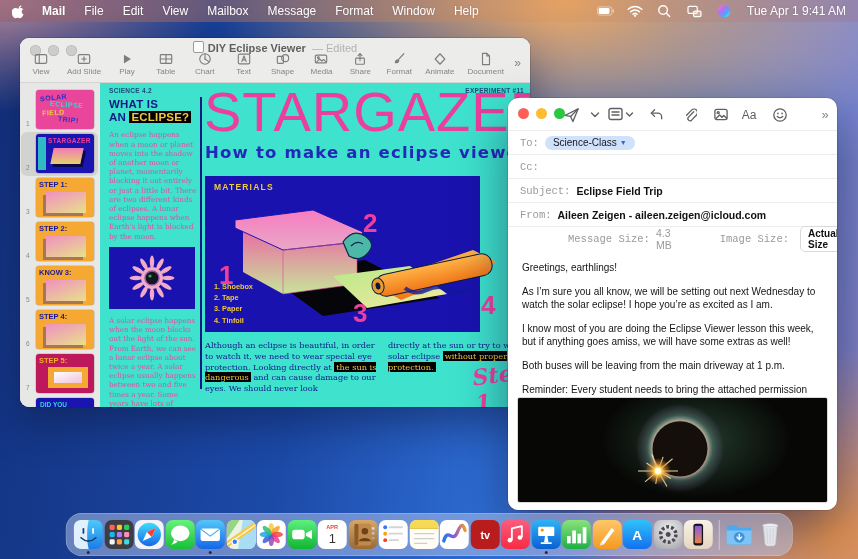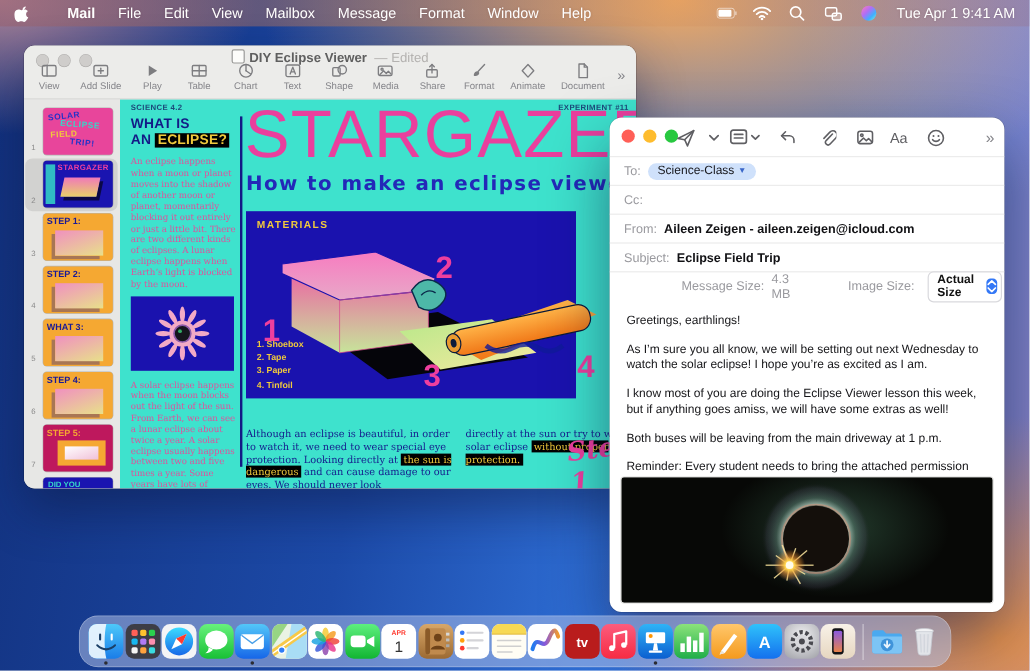--- a/index.html
+++ b/index.html
@@ -13,21 +13,21 @@
       radial-gradient(ellipse 55% 60% at 97% 95%, #e8944e 0%, rgba(232,148,78,0) 55%),
       radial-gradient(ellipse 40% 50% at 80% 88%, rgba(178,123,176,.8) 0%, rgba(178,123,176,0) 55%),
       radial-gradient(ellipse 70% 60% at 66% 0%, #f0a963 0%, rgba(240,169,99,0) 58%),
       radial-gradient(ellipse 38% 48% at 100% 0%, #7d8ad8 0%, rgba(125,138,216,0) 60%),
       radial-gradient(ellipse 50% 40% at 0% 0%, #b08598 0%, rgba(176,133,152,0) 50%),
       linear-gradient(100deg, #12307c 0%, #1c4aa8 38%, #2f6fd6 62%, #5a7fd0 82%, #8a7fc0 100%);}
 
   
   #menubar{left:0;top:0;width:858px;height:22px;display:flex;align-items:center;
     padding:0 12px;box-sizing:border-box;color:#fff;font-size:12px;
-    background:linear-gradient(90deg,rgba(150,95,110,.55),rgba(190,125,90,.45) 35%,rgba(215,150,95,.4) 65%,rgba(150,120,150,.45));gap:14px;}
+    background:linear-gradient(90deg,rgba(150,95,110,.55),rgba(190,125,90,.45) 35%,rgba(215,150,95,.4) 65%,rgba(150,120,150,.45));}
   #menubar .apple{width:14px;height:15px;margin-right:16px;display:inline-flex;}
   .menu-item{margin-right:19px;white-space:nowrap;text-shadow:0 0 2px rgba(90,50,50,.25);}
   .menu-item.bold{font-weight:700;}
   #status{margin-left:auto;display:flex;align-items:center;gap:13px;}
   #status .sicon{display:inline-flex;width:17px;height:15px;align-items:center;}
   #clock{font-size:12px;white-space:nowrap;text-shadow:0 0 2px rgba(90,50,50,.25);}
 
   
   #knwin{left:20px;top:38px;width:510px;height:369px;border-radius:9px;overflow:hidden;
     box-shadow:0 18px 40px rgba(10,20,60,.45), 0 0 0 .5px rgba(0,0,0,.25);background:#ececea;z-index:2;}
@@ -85,37 +85,37 @@
   #leftcol h3{margin:0;font-size:11.5px;line-height:1.1;font-weight:800;color:#131a86;letter-spacing:.2px;}
   .hl{background:#000;color:#f0c93c;padding:0 2px;}
   .pinkp{font-family:"DejaVu Serif",serif;font-size:7.2px;line-height:1.28;color:#e0519b;margin:7px 0 0 0;}
   #sunbox{margin-top:6px;width:86px;height:62px;background:#1a12ae;display:flex;align-items:center;justify-content:center;}
   #col-divider{left:100px;top:14px;height:292px;width:2px;background:#131a86;}
   #big-title{left:104px;top:-4px;font-size:56px;font-weight:400;color:#ea3f9d;letter-spacing:1px;white-space:nowrap;}
   #subtitle{left:105px;top:60px;font-size:16.5px;font-weight:700;color:#2328b8;letter-spacing:1.2px;white-space:nowrap;font-family:"DejaVu Sans",sans-serif;}
   #matpanel{left:105px;top:93px;width:275px;height:156px;background:#1a12ae;}
   #mat-head{position:absolute;left:9px;top:6px;font-size:8.5px;font-weight:700;letter-spacing:1.2px;color:#f0c93c;}
   #mat-list{position:absolute;left:9px;bottom:6px;font-size:7.3px;line-height:1.55;color:#f0c93c;font-weight:600;}
-  .caution{font-family:"DejaVu Serif",serif;font-size:8.2px;line-height:1.32;color:#141a8c;margin-top:16px;}
+  .caution{font-family:"DejaVu Serif",serif;font-size:8.2px;line-height:1.32;color:#141a8c;}
   #caution-left{left:105px;top:257px;width:174px;}
   #caution-right{left:288px;top:257px;width:160px;}
   #step-label{left:374px;top:278px;font-family:"DejaVu Serif",serif;font-style:italic;font-weight:700;
     font-size:22px;color:#ee3f9e;transform:rotate(-7deg);}
 
   
   #mailwin{left:508px;top:98px;width:329px;height:412px;background:#fff;border-radius:10px;
     box-shadow:0 22px 50px rgba(10,20,60,.5), 0 0 0 .5px rgba(0,0,0,.2);z-index:3;overflow:hidden;}
   #mail-toolbar{position:relative;height:32px;}
   #mail-toolbar .light{width:11px;height:11px;}
   .lr{background:#ff5f57;} .ly{background:#febc2e;} .lg{background:#28c840;}
   #mail-toolbar .lights{top:10px;}
   .mt-icon{position:absolute;top:8px;width:18px;height:17px;display:flex;align-items:center;justify-content:center;color:#5f5f63;}
   .fieldrow{height:23px;display:flex;align-items:center;padding:0 12px;border-top:1px solid #ececec;
     font-size:10.5px;color:#1b1b1f;}
-  .fieldrow .flabel{color:#9a9a9f;margin-right:6px;white-space:nowrap;}
+  .fieldrow .flabel{color:#9a9a9f;margin-right:6px;white-space:nowrap;font-family:Liberation Mono, monospace;}
   .token{background:#cfe1fb;border-radius:9px;padding:1px 8px 2px 8px;font-size:10px;font-weight:500;color:#16161a;
     display:inline-flex;align-items:center;gap:3px;}
   .token .tk-chev{font-size:7px;color:#3a66c8;}
   .fval{font-weight:600;color:#111114;}
   #sizerow{justify-content:space-between;}
   #sizerow .left,#sizerow .right{display:flex;align-items:center;color:#9a9a9f;padding-left:48px;}
   #img-select{margin-left:5px;border:1px solid #d9d9dd;border-radius:5px;padding:1px 3px 1px 7px;
     display:inline-flex;align-items:center;gap:6px;background:#fff;}
   #img-select .sv{font-size:10px;font-weight:700;color:#111;}
   .stepper{width:13px;height:13px;border-radius:3.5px;background:#3478f6;display:flex;align-items:center;justify-content:center;}
@@ -388,21 +388,21 @@
           <span class="num">4</span>
           <div class="thumb step">
             <div class="ill"></div>
             <span class="tt">STEP 2:</span>
           </div>
         </div>
         <div class="th-row">
           <span class="num">5</span>
           <div class="thumb step">
             <div class="ill"></div>
-            <span class="tt">WHAT 3:</span>
+            <span class="tt">KNOW 3:</span>
           </div>
         </div>
         <div class="th-row">
           <span class="num">6</span>
           <div class="thumb step">
             <div class="ill"></div>
             <span class="tt">STEP 4:</span>
           </div>
         </div>
         <div class="th-row">
@@ -593,26 +593,26 @@
     <span class="flabel">To:</span>
     <span class="token">
       <span>Science-Class</span>
         <span class="tk-chev">▼</span>
     </span>
   </div>
   <div class="fieldrow">
     <span class="flabel">Cc:</span>
   </div>
   <div class="fieldrow">
+    <span class="flabel">Subject:</span>
+    <span class="fval">Eclipse Field Trip</span>
+  </div>
+  <div class="fieldrow">
     <span class="flabel">From:</span>
     <span class="fval">Aileen Zeigen - aileen.zeigen@icloud.com</span>
-  </div>
-  <div class="fieldrow">
-    <span class="flabel">Subject:</span>
-    <span class="fval">Eclipse Field Trip</span>
   </div>
   <div class="fieldrow" id="sizerow">
     <span class="left">
       <span class="flabel">Message Size:</span>
       <span>4.3 MB</span>
     </span>
     <span class="right">
       <span class="flabel">Image Size:</span>
       <span id="img-select">
         <span class="sv">Actual Size</span>

